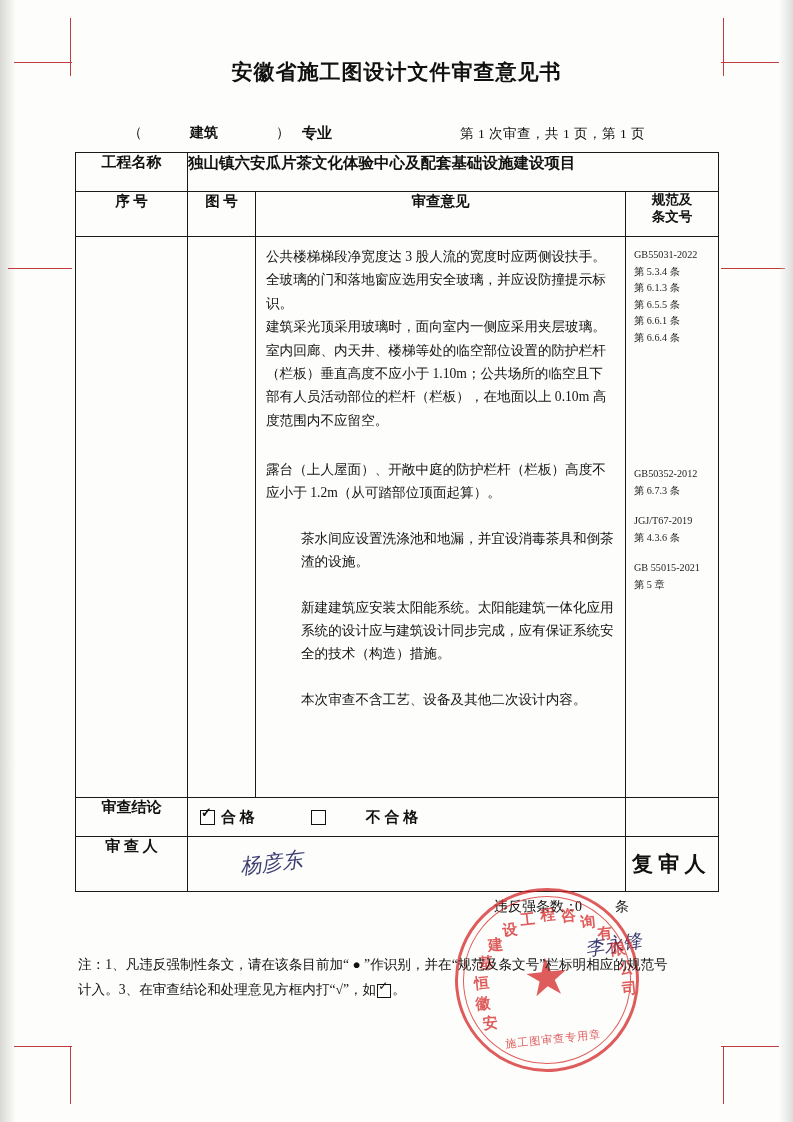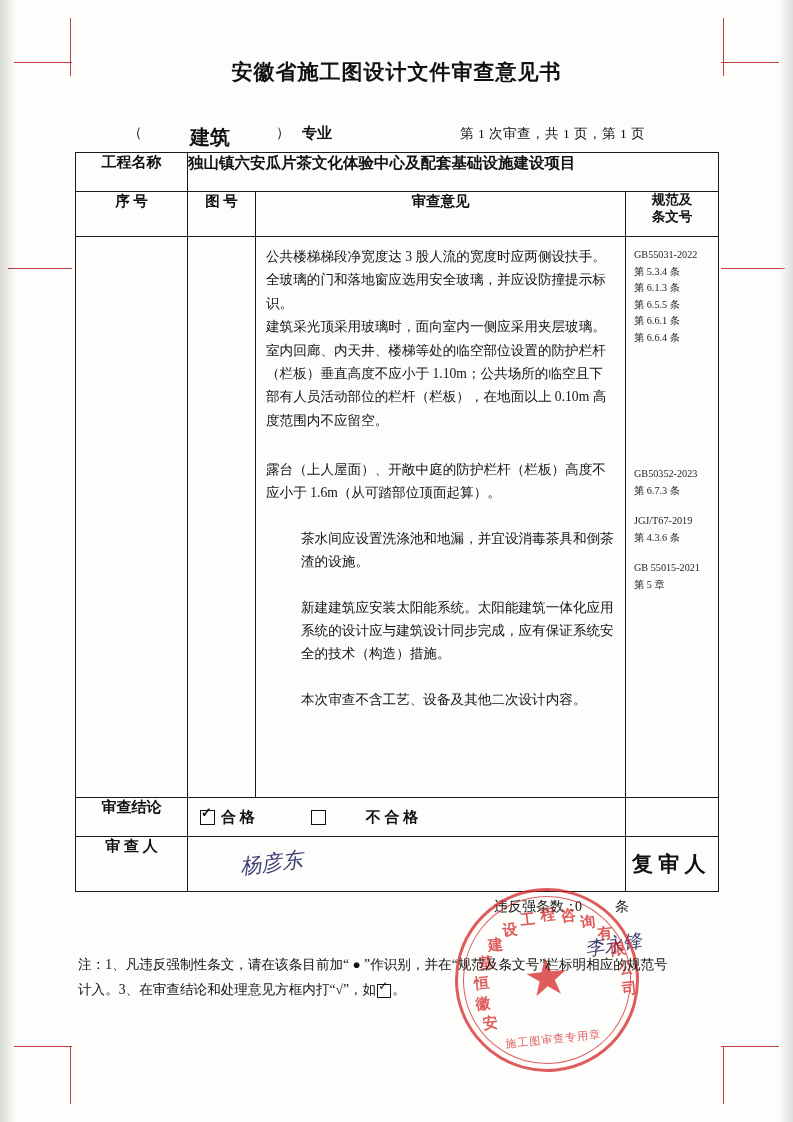--- a/index.html
+++ b/index.html
@@ -56,21 +56,21 @@
 
   .subline {
     position: absolute;
     top: 122px;
     left: 80px;
     width: 640px;
     height: 24px;
     font-size: 14px;
   }
   .subline .paren-open { position: absolute; left: 48px; top: 2px; }
-  .subline .major { position: absolute; left: 110px; top: 2px; font-weight: bold; font-size: 20px; }
+  .subline .major { position: absolute; left: 110px; top: 2px; font-weight: bold; font-size: 14px; }
   .subline .paren-close { position: absolute; left: 196px; top: 2px; }
   .subline .zhuanye { position: absolute; left: 222px; top: 2px; font-weight: bold; font-size: 15px;}
   .subline .review-no { position: absolute; left: 380px; top: 3px; font-size: 13.5px; letter-spacing: 0.5px; }
 
   table.main {
     position: absolute;
     top: 152px;
     left: 75px;
     width: 643px;
     border-collapse: collapse;
@@ -334,38 +334,38 @@
 
     <tr>
       <td class="body-cell"></td>
       <td class="body-cell"></td>
       <td class="body-cell">
         <div class="opinion">
           <p>公共楼梯梯段净宽度达 3 股人流的宽度时应两侧设扶手。</p>
           <p>全玻璃的门和落地窗应选用安全玻璃，并应设防撞提示标识。</p>
           <p>建筑采光顶采用玻璃时，面向室内一侧应采用夹层玻璃。</p>
           <p>室内回廊、内天井、楼梯等处的临空部位设置的防护栏杆（栏板）垂直高度不应小于 1.10m；公共场所的临空且下部有人员活动部位的栏杆（栏板），在地面以上 0.10m 高度范围内不应留空。</p>
-          <p class="gap2">露台（上人屋面）、开敞中庭的防护栏杆（栏板）高度不应小于 1.6m（从可踏部位顶面起算）。</p>
+          <p class="gap2">露台（上人屋面）、开敞中庭的防护栏杆（栏板）高度不应小于 1.2m（从可踏部位顶面起算）。</p>
           <p class="gap">茶水间应设置洗涤池和地漏，并宜设消毒茶具和倒茶渣的设施。</p>
           <p class="gap">新建建筑应安装太阳能系统。太阳能建筑一体化应用系统的设计应与建筑设计同步完成，应有保证系统安全的技术（构造）措施。</p>
           <p class="gap">本次审查不含工艺、设备及其他二次设计内容。</p>
         </div>
       </td>
       <td class="body-cell">
         <div class="codes">
           <div class="blk">
             <div>GB55031-2022</div>
             <div>第 5.3.4 条</div>
             <div>第 6.1.3 条</div>
             <div>第 6.5.5 条</div>
             <div>第 6.6.1 条</div>
             <div>第 6.6.4 条</div>
           </div>
           <div class="blk b2">
-            <div>GB50352-2023</div>
+            <div>GB50352-2012</div>
             <div>第 6.7.3 条</div>
           </div>
           <div class="blk b3">
             <div>JGJ/T67-2019</div>
             <div>第 4.3.6 条</div>
           </div>
           <div class="blk b4">
             <div>GB 55015-2021</div>
             <div>第 5 章</div>
           </div>

